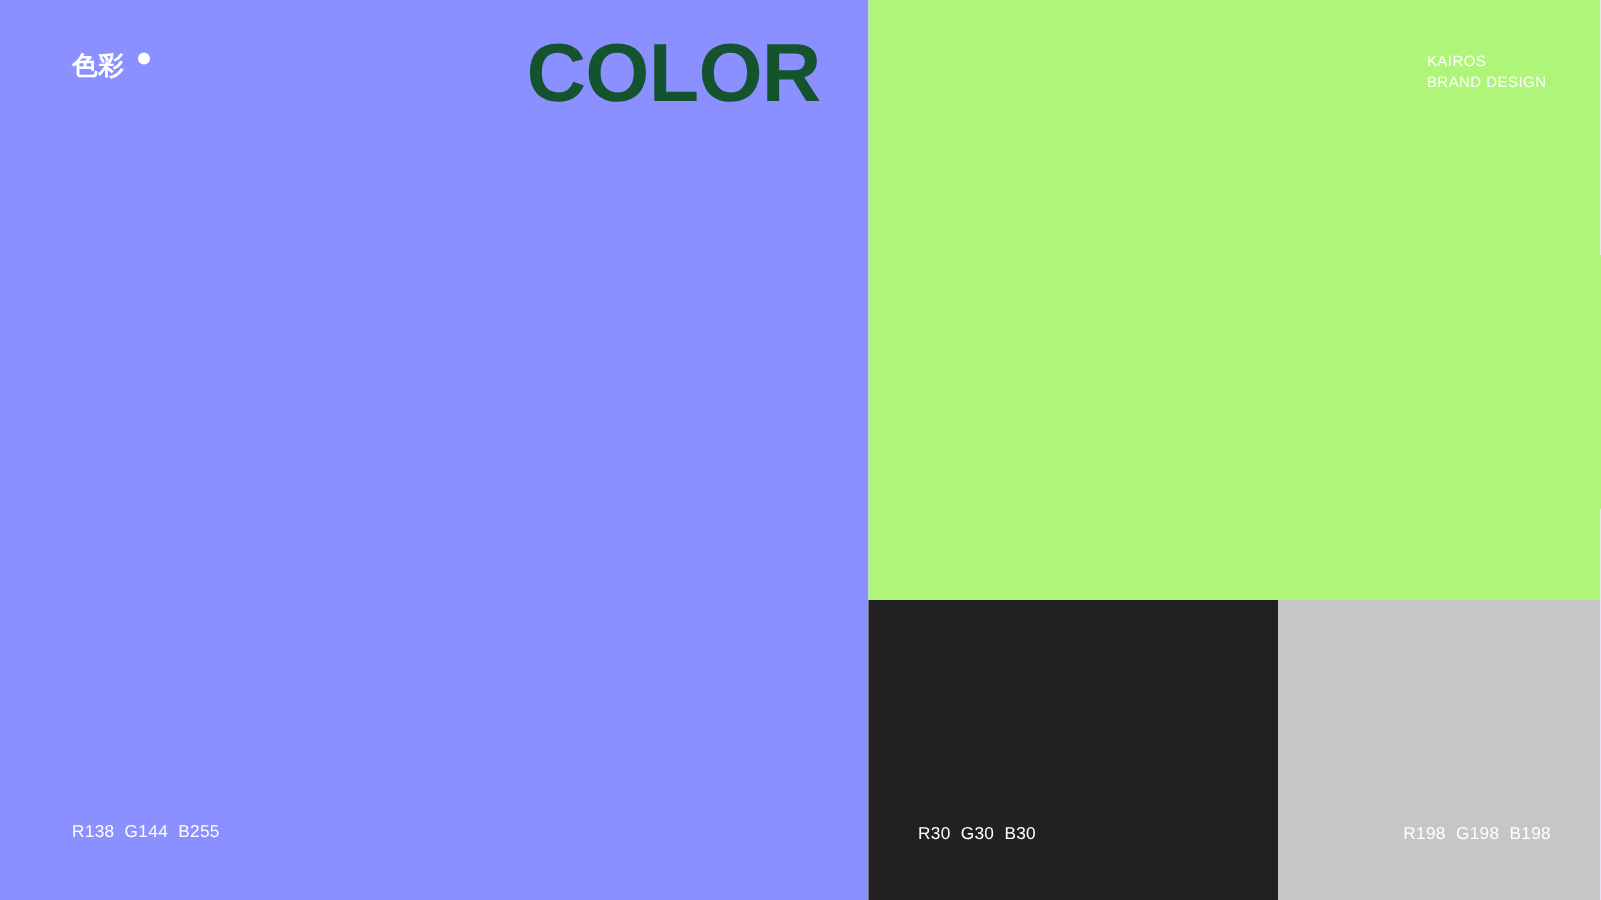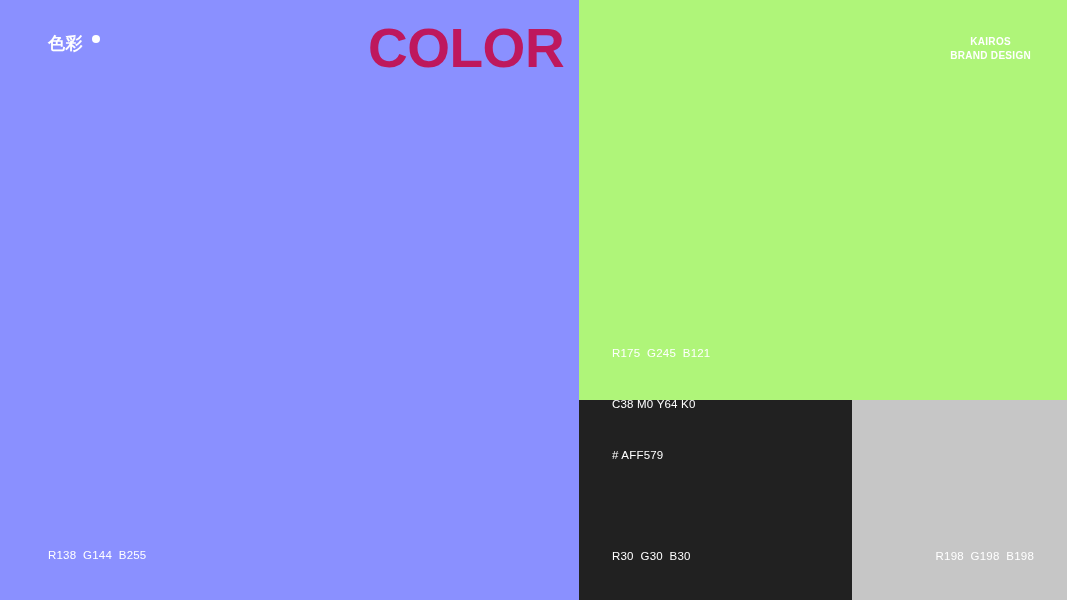--- a/index.html
+++ b/index.html
@@ -108,39 +108,39 @@
     width: 8px;
     height: 8px;
     border-radius: 50%;
     background: #ffffff;
     display: block;
   }
 
   
   .title {
     position: absolute;
-    left: 368px;
+    left: 351px;
     top: 18px;
-    color: #be185d;
+    color: #14532d;
     font-size: 55px;
     font-weight: bold;
     letter-spacing: -0.5px;
     line-height: 1.1;
     white-space: nowrap;
   }
 
   
   .brand {
     position: absolute;
     right: 36px;
     top: 35px;
-    text-align: center;
+    text-align: left;
     color: #ffffff;
     font-size: 10px;
-    font-weight: bold;
+    font-weight: normal;
     line-height: 14px;
     letter-spacing: 0.3px;
   }
   .brand span {
     display: block;
     white-space: nowrap;
   }
 </style>
 </head>
 <body>
@@ -166,25 +166,20 @@
     <span>KAIROS</span>
     <span>BRAND DESIGN</span>
   </div>
 
   <div class="spec spec-purple">
     <span class="spec-line">R138  G144  B255</span>
     <span class="spec-line">C55 M44 Y0 K0</span>
     
   </div>
 
-  <div class="spec spec-green">
-    <span class="spec-line">R175  G245  B121</span>
-    <span class="spec-line">C38 M0 Y64 K0</span>
-    <span class="spec-line"># AFF579</span>
-  </div>
 
   <div class="spec spec-dark">
     <span class="spec-line">R30  G30  B30</span>
     <span class="spec-line">C84 M79 Y78 K63</span>
     
   </div>
 
   <div class="spec spec-gray spec-right">
     <span class="spec-line">R198  G198  B198</span>
     <span class="spec-line">C26 M20 Y19 K0</span>

